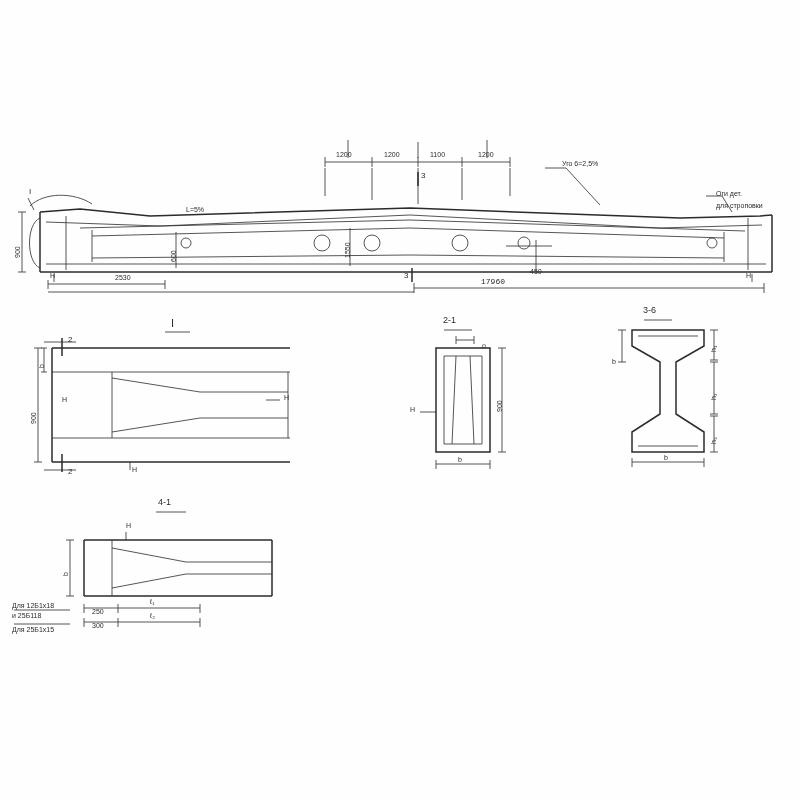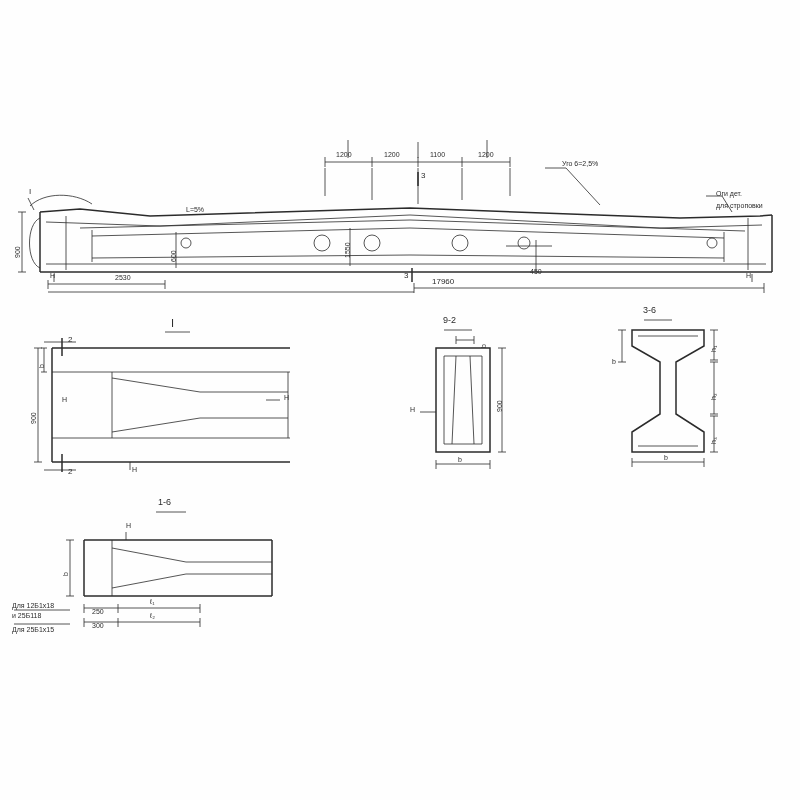--- a/index.html
+++ b/index.html
@@ -183,50 +183,50 @@
   <div class="lbl tiny" style="left:336px;top:151px;">1200</div>
   <div class="lbl tiny" style="left:384px;top:151px;">1200</div>
   <div class="lbl tiny" style="left:430px;top:151px;">1100</div>
   <div class="lbl tiny" style="left:478px;top:151px;">1200</div>
   <div class="lbl tiny" style="left:186px;top:206px;">L=5%</div>
   <div class="lbl tiny" style="left:562px;top:160px;">Уго 6=2,5%</div>
   <div class="lbl tiny" style="left:716px;top:190px;">Оги дет.</div>
   <div class="lbl tiny" style="left:716px;top:202px;">для строповки</div>
   <div class="lbl tiny rot90" style="left:14px;top:258px;">900</div>
   <div class="lbl tiny" style="left:115px;top:274px;">2530</div>
-  <div class="lbl small" style="left:432px;top:278px;">17960</div>
+  <div class="lbl small" style="left:481px;top:278px;font-family:Liberation Mono, monospace;">17960</div>
   <div class="lbl tiny rot90" style="left:170px;top:262px;">600</div>
   <div class="lbl tiny rot90" style="left:344px;top:258px;">1550</div>
   <div class="lbl tiny" style="left:530px;top:268px;">450</div>
   <div class="lbl tiny" style="left:50px;top:272px;">Н</div>
   <div class="lbl tiny" style="left:746px;top:272px;">Н</div>
 
   <div class="lbl big" style="left:171px;top:318px;">I</div>
   <div class="lbl small" style="left:68px;top:336px;">2</div>
   <div class="lbl small" style="left:68px;top:468px;">2</div>
   <div class="lbl tiny rot90" style="left:30px;top:424px;">900</div>
   <div class="lbl tiny rot90" style="left:38px;top:368px;">b</div>
   <div class="lbl tiny" style="left:132px;top:466px;">Н</div>
   <div class="lbl tiny" style="left:284px;top:394px;">Н</div>
   <div class="lbl tiny" style="left:62px;top:396px;">Н</div>
 
-  <div class="lbl med" style="left:443px;top:316px;">9-2</div>
+  <div class="lbl med" style="left:443px;top:316px;">2-1</div>
   <div class="lbl tiny rot90" style="left:496px;top:412px;">900</div>
   <div class="lbl tiny" style="left:458px;top:456px;">b</div>
   <div class="lbl tiny rot90" style="left:480px;top:348px;">b</div>
   <div class="lbl tiny" style="left:410px;top:406px;">Н</div>
 
   <div class="lbl med" style="left:643px;top:306px;">3-6</div>
   <div class="lbl tiny" style="left:612px;top:358px;">b</div>
   <div class="lbl tiny" style="left:664px;top:454px;">b</div>
   <div class="lbl tiny rot90" style="left:710px;top:352px;">h₁</div>
   <div class="lbl tiny rot90" style="left:710px;top:400px;">h₂</div>
   <div class="lbl tiny rot90" style="left:710px;top:444px;">h₃</div>
 
-  <div class="lbl med" style="left:158px;top:498px;">1-6</div>
+  <div class="lbl med" style="left:158px;top:498px;">4-1</div>
   <div class="lbl tiny" style="left:126px;top:522px;">Н</div>
   <div class="lbl tiny rot90" style="left:62px;top:576px;">b</div>
   <div class="lbl tiny" style="left:92px;top:608px;">250</div>
   <div class="lbl tiny" style="left:92px;top:622px;">300</div>
   <div class="lbl tiny" style="left:150px;top:598px;">ℓ₁</div>
   <div class="lbl tiny" style="left:150px;top:612px;">ℓ₂</div>
   <div class="lbl tiny" style="left:12px;top:602px;">Для 12Б1х18</div>
   <div class="lbl tiny" style="left:12px;top:612px;">и 25Б118</div>
   <div class="lbl tiny" style="left:12px;top:626px;">Для 25Б1х15</div>
 

